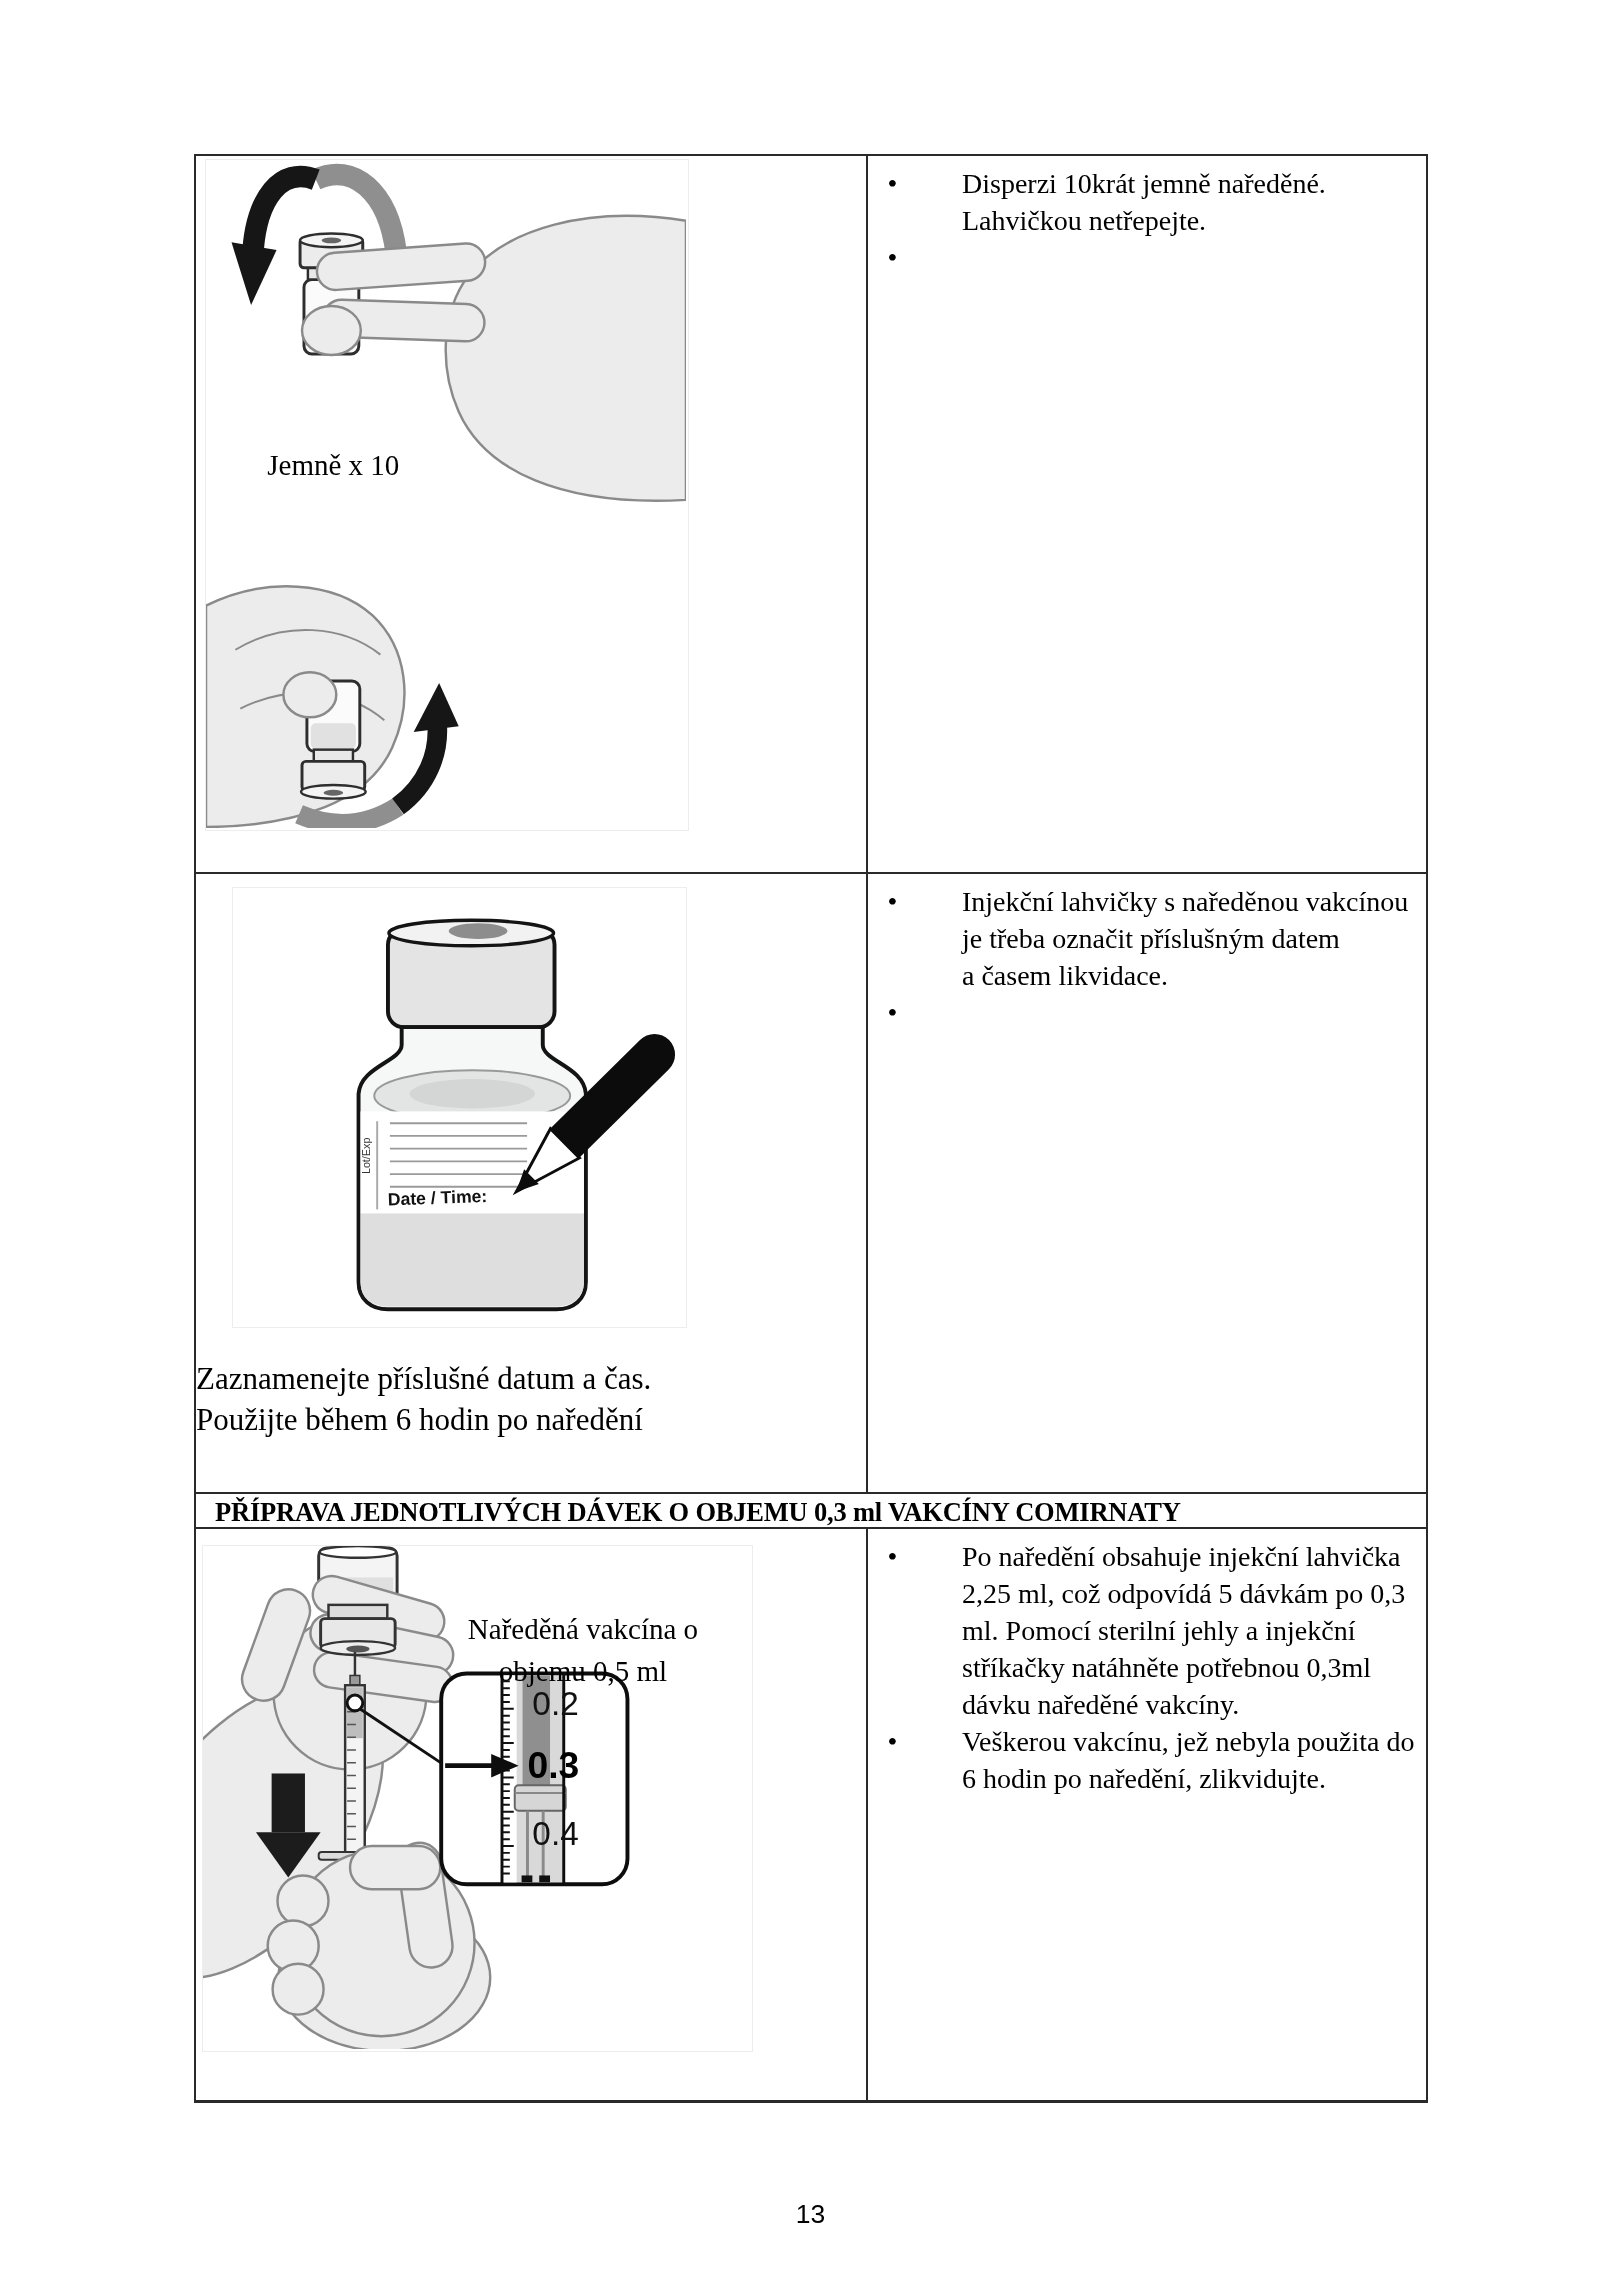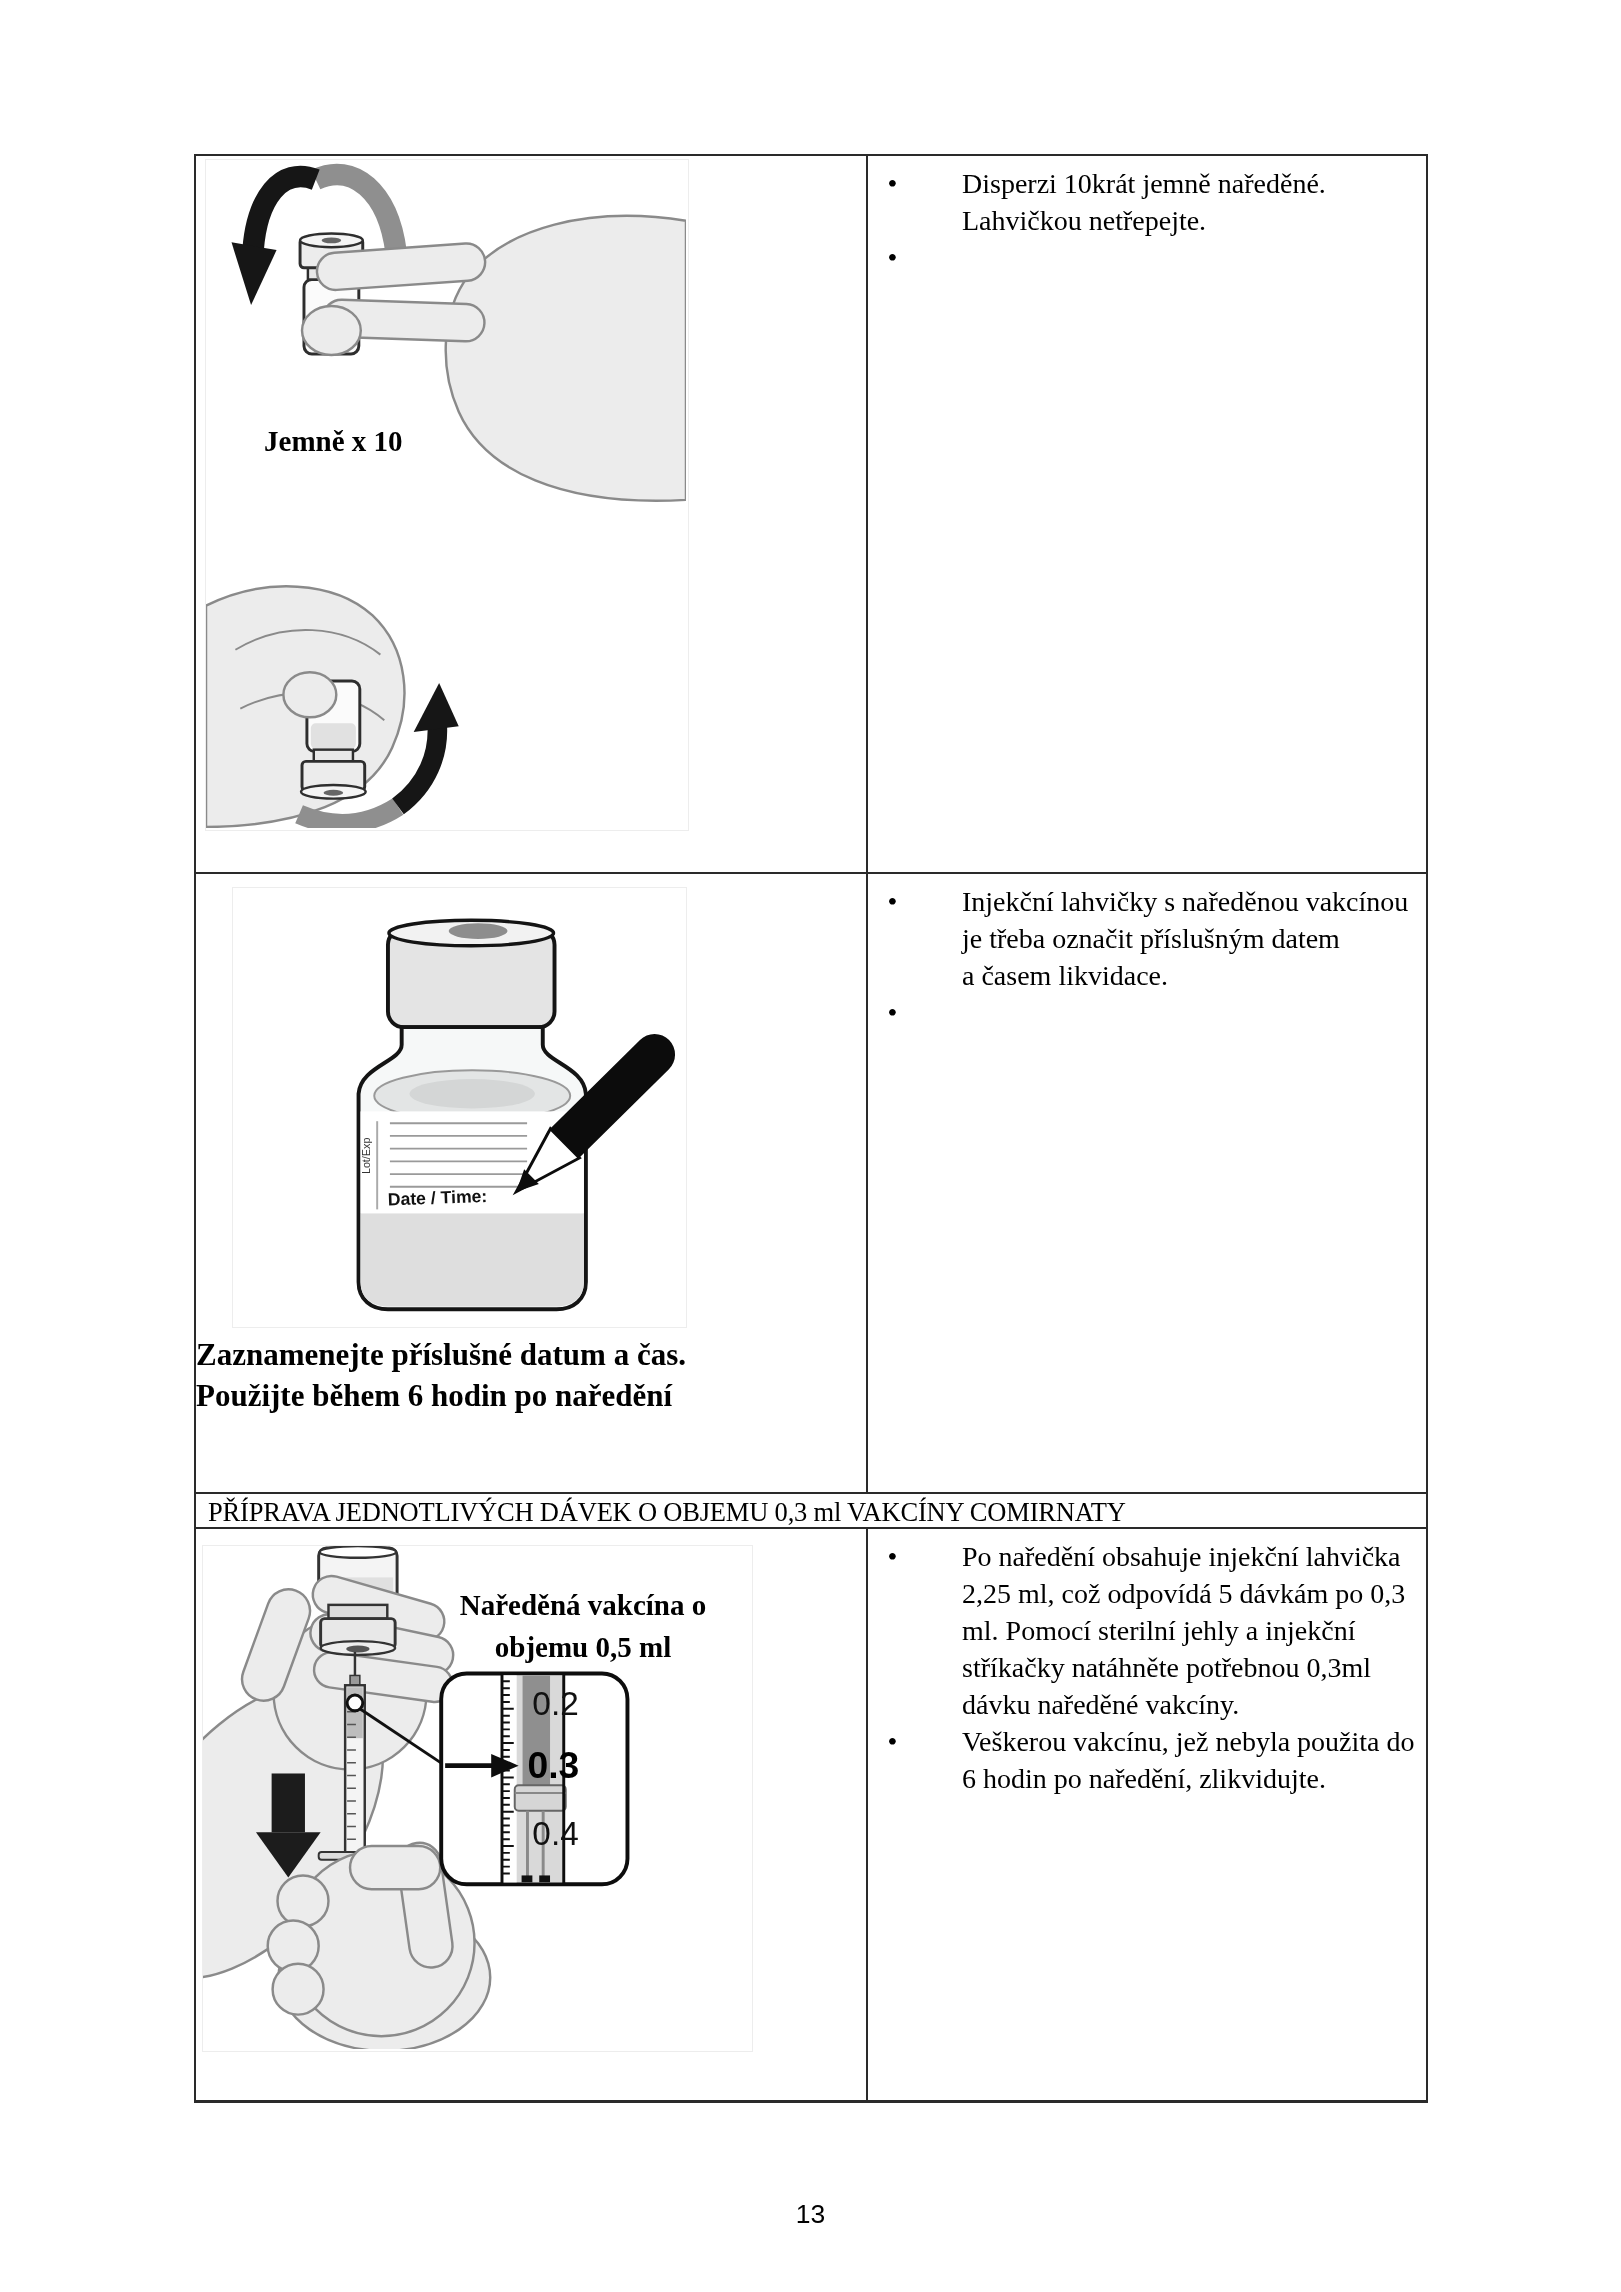--- a/index.html
+++ b/index.html
@@ -11,31 +11,31 @@
     position:absolute;left:194px;top:154px;width:1234px;
     border:2.9px solid #2a2a2a;border-bottom-width:3.9px;
     box-sizing:border-box;background:#fff;
   }
   .trow{display:flex;}
   .cell-left{width:672px;flex:0 0 672px;box-sizing:border-box;border-right:2px solid #2a2a2a;position:relative;}
   .cell-right{flex:1;box-sizing:border-box;padding:8.8px 3.9px 0 0;}
   .row1{height:716px;}
   .row2{height:618px;border-top:2px solid #2a2a2a;}
   .header-row{display:block;border-top:2px solid #2a2a2a;border-bottom:2px solid #2a2a2a;height:37px;box-sizing:border-box;background:#fff;}
-  .section-header{font-weight:normal;font-size:26.5px;line-height:34px;padding:1px 0 0 12px;letter-spacing:-0.2px;white-space:nowrap;}
+  .section-header{font-weight:bold;font-size:26.5px;line-height:34px;padding:1px 0 0 19px;letter-spacing:-0.2px;white-space:nowrap;}
   .row4{height:571px;}
   ul.bullets{list-style:none;margin:0;padding:0;font-size:28px;line-height:37px;}
   .bullet-item{display:flex;}
   .bullet-dot{flex:0 0 94px;padding-left:19.6px;box-sizing:border-box;}
   .bullet-text{flex:1;}
   .illus{position:absolute;border:1px solid #ededed;background:#fff;}
   .illus1{left:8.8px;top:2.9px;width:482px;height:670px;}
   .illus2{left:36px;top:12.7px;width:453px;height:439px;}
   .illus3{left:6px;top:15.7px;width:549px;height:505px;}
-  .caption{font-weight:bold;}
+  .caption{font-weight:normal;margin-top:24px;}
   .cap1{position:absolute;left:0px;top:265px;width:255px;text-align:center;font-size:29px;}
   .cap2{position:absolute;left:0;top:460px;width:100%;text-align:left;font-size:31px;line-height:41px;}
   .cap3{position:absolute;left:201px;top:55px;width:372px;text-align:center;font-size:29px;line-height:42px;}
   .page-number{position:absolute;top:2160px;left:0;width:100%;text-align:center;
     font-family:"Liberation Sans", sans-serif;font-size:26.5px;margin-top:39px;}
   svg{display:block;}
 </style>
 </head>
 <body>
 

